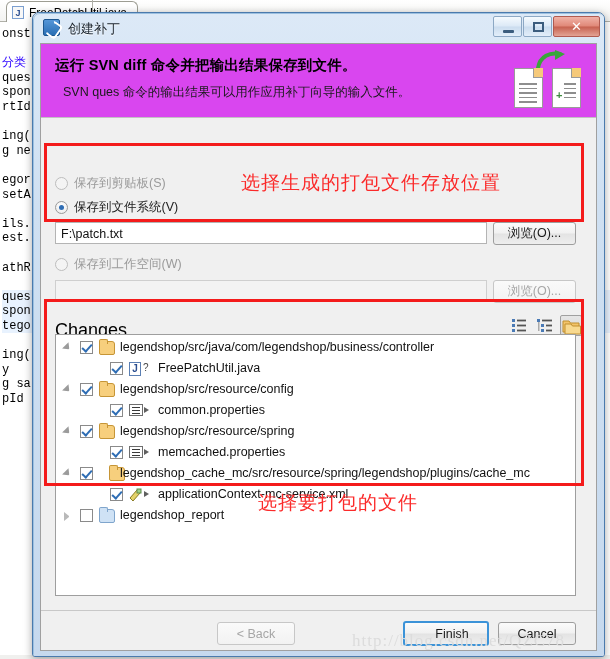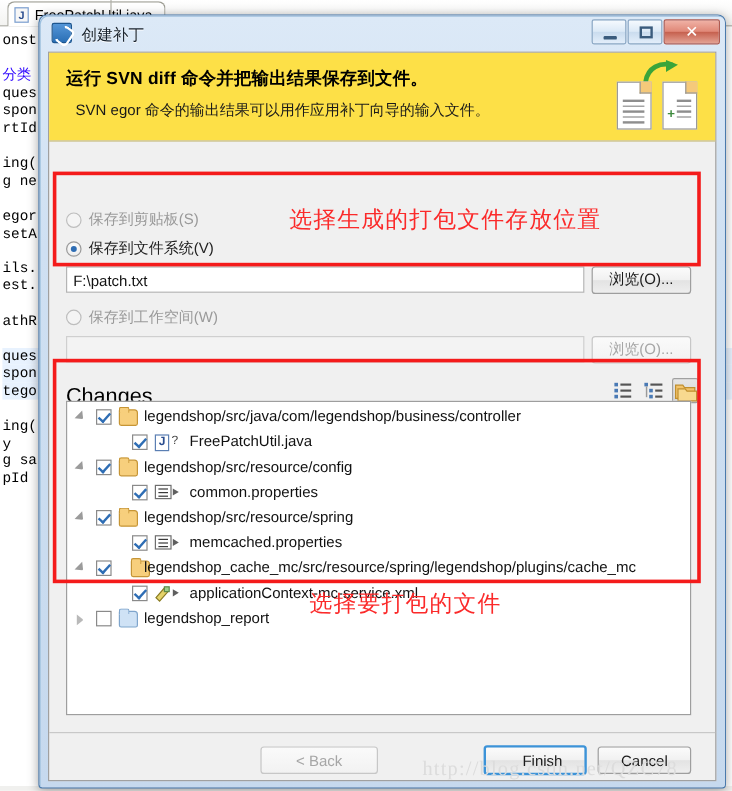--- a/index.html
+++ b/index.html
@@ -132,21 +132,21 @@
   .client {
     position: absolute; left: 7px; top: 30px;
     width: 557px; height: 608px;
     background: #f0f0f0;
     border: 1px solid #a0a0a0;
   }
 
   
   .banner {
     position: absolute; left: 0; top: 0; width: 555px; height: 74px;
-    background: #fde047;
+    background: #d946ef;
     border-bottom: 1px solid #c2c2c2;
   }
   .banner-title {
     position: absolute; left: 14px; top: 12px;
     font-size: 14.5px; font-weight: bold; color: #000000;
     letter-spacing: 0.2px;
   }
   .banner-sub {
     position: absolute; left: 22px; top: 40px;
     font-size: 12.5px; color: #1a1a1a;
@@ -373,21 +373,21 @@
       <div class="wbtn close">
         <div class="gl">✕</div>
       </div>
     </div>
   </div>
 
   <div class="client">
 
     <div class="banner">
       <div class="banner-title">运行 SVN diff 命令并把输出结果保存到文件。</div>
-      <div class="banner-sub">SVN egor 命令的输出结果可以用作应用补丁向导的输入文件。</div>
+      <div class="banner-sub">SVN ques 命令的输出结果可以用作应用补丁向导的输入文件。</div>
       <div class="banner-art">
         <svg class="green-arrow" viewBox="0 0 30 20">
           <path d="M2 18 C4 6, 14 2, 24 4" stroke="#3aa53a" stroke-width="4" fill="none" stroke-linecap="round"></path>
           <polygon points="19,0 29,4 19,10" fill="#3aa53a"></polygon>
         </svg>
         <div class="page-sheet" style="left:2px; top:18px;">
           <div class="fold"></div>
           <div class="lines">
               <i></i>
               <i></i>
@@ -518,21 +518,21 @@
           <div class="trow" style="top: 171px;">
             <div class="tarrow right" style="left: 8px;"></div>
             <div class="cb" style="left: 24px;"></div>
             <div class="ficon folder-blue" style="left: 43px;"></div>
             <span class="tlabel" style="left: 64px;">legendshop_report</span>
           </div>
         </div>
     </div>
 
     <div class="sep-line" style="top:566px;"></div>
-    <div class="btn dis" style="left:176px; top:578px; width:98px;">&lt; Back</div>
+    <div class="btn dis" style="left:176px; top:578px; width:78px;">&lt; Back</div>
     <div class="btn default" style="left:362px; top:577px; width:86px; height:25px;">Finish</div>
     <div class="btn" style="left:457px; top:578px; width:78px;">Cancel</div>
   </div>
 </div>
 
 <div class="redbox" style="left:44px; top:143px; width:540px; height:79px;"></div>
 <div class="redtext" style="left:241px; top:170px;">选择生成的打包文件存放位置</div>
 
 <div class="redbox" style="left:44px; top:299px; width:540px; height:187px;"></div>
 <div class="redtext" style="left:258px; top:490px;">选择要打包的文件</div>

